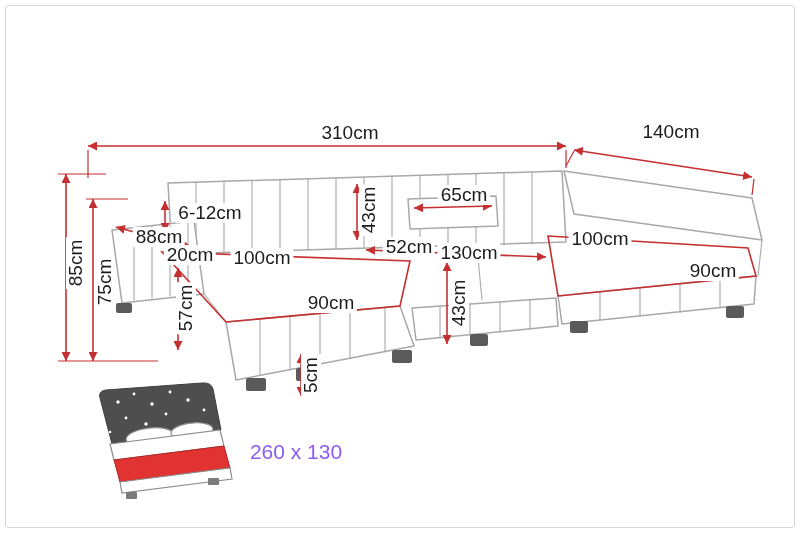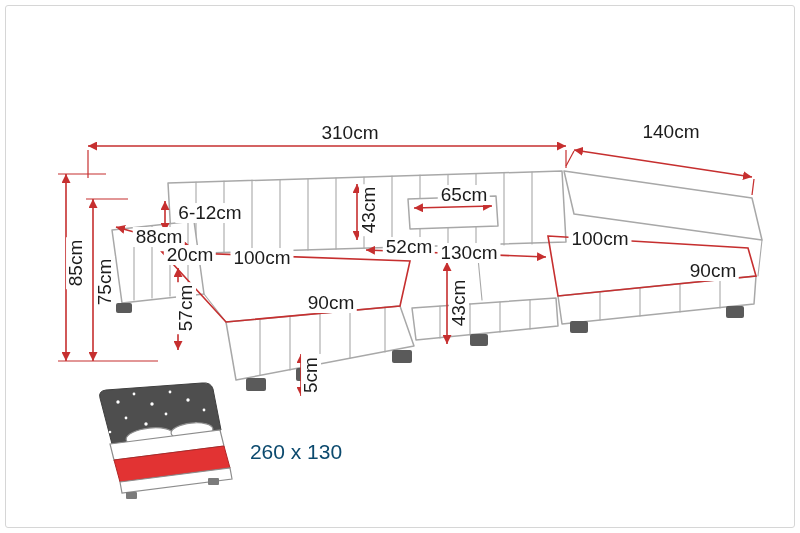--- a/index.html
+++ b/index.html
@@ -33,21 +33,21 @@
   .bed-foot{fill:#7b7b7b;}
   .star{fill:#ffffff;}
   
   .labels{position:absolute;left:12px;top:0;width:100%;height:100%;pointer-events:none;text-align:right;}
   .lbl{
     position:absolute;transform:translate(-50%,-50%);
     background:#ffffff;padding:0 3px;white-space:nowrap;
     font-size:19px;line-height:1.05;color:var(--label-text);
   }
   .lbl.rot{transform:translate(-50%,-50%) rotate(-90deg);}
-  .lbl.big{font-size:21px;color:#0c4a6e;background:transparent;}
+  .lbl.big{font-size:21px;color:#8b5cf6;background:transparent;}
 </style>
 </head>
 <body>
 
 <div class="stage">
   <div class="frame"></div>
 
   <svg width="800" height="533" viewBox="0 0 800 533">
     <defs>
       <marker id="arrS" viewBox="0 0 10 10" refX="0" refY="5" markerWidth="9" markerHeight="9" markerUnits="userSpaceOnUse" orient="auto">

